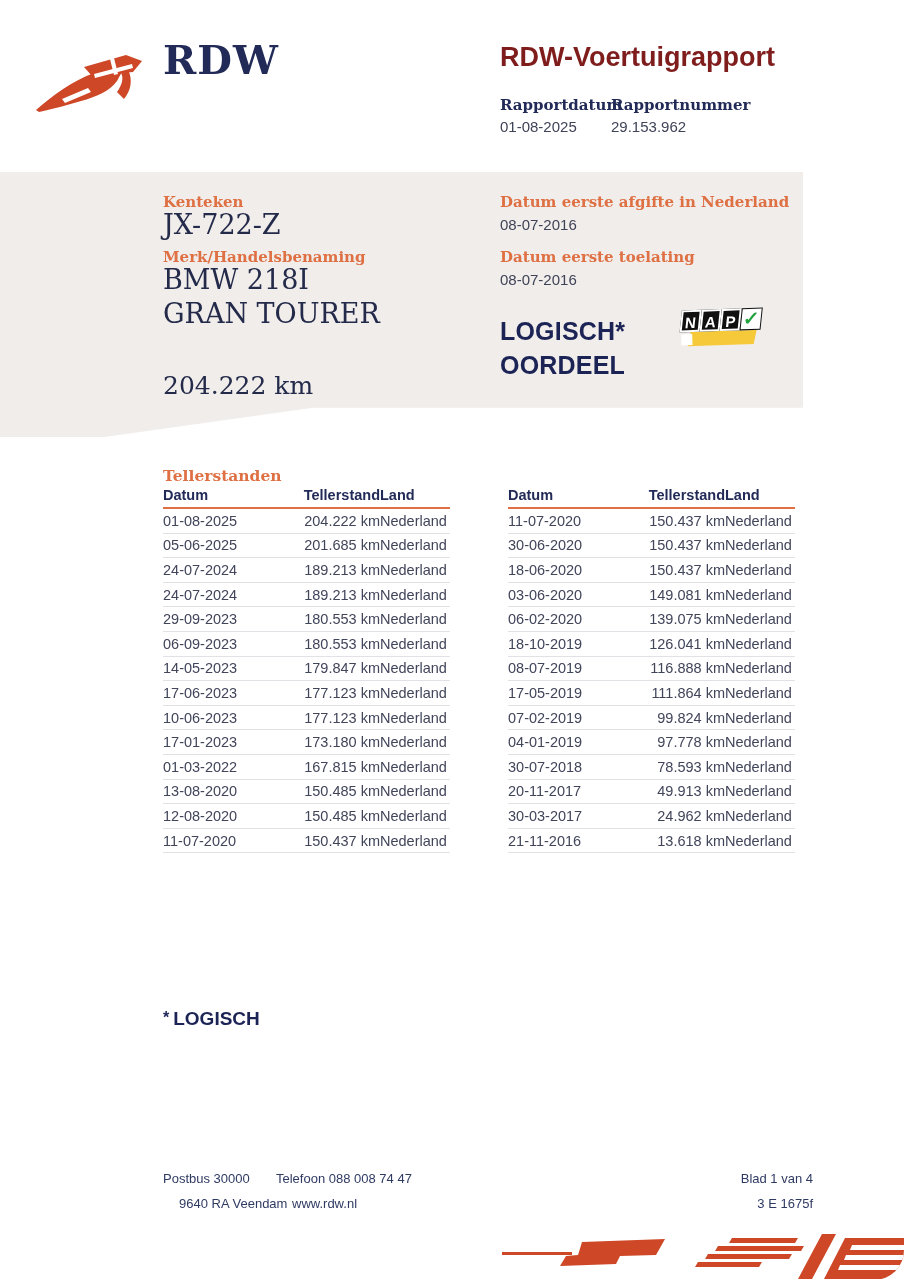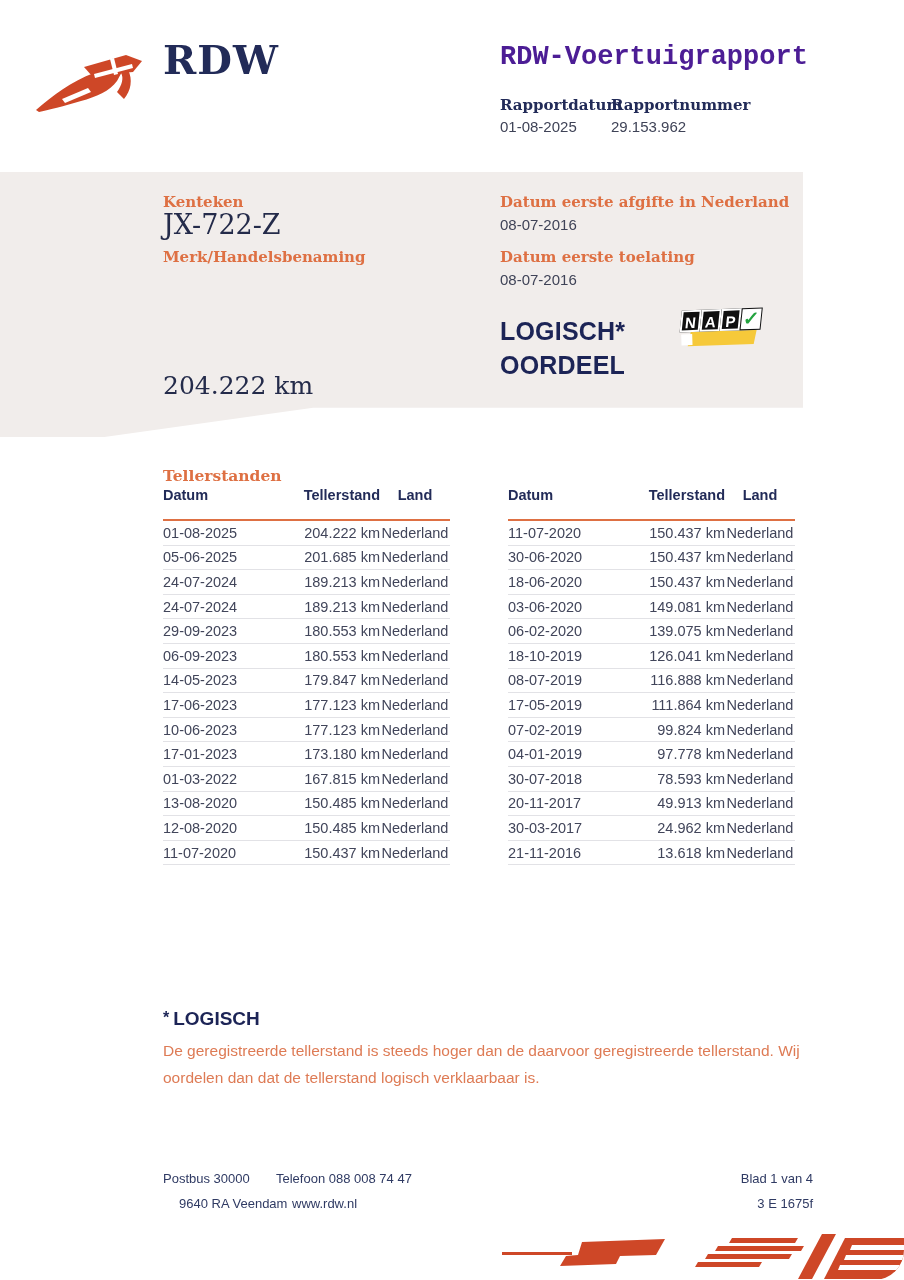--- a/index.html
+++ b/index.html
@@ -14,22 +14,22 @@
 
   
   .logo-feather { position:absolute; left:34px; top:50px; width:112px; height:68px; }
   .logo-text {
     position:absolute; left:163px; top:36px;
     font-family:"DejaVu Serif", serif; font-size:40px; font-weight:600;
     color:#222b58; letter-spacing:1px;
   }
   .doc-title {
     position:absolute; left:500px; top:42px;
-    font-family:Liberation Mono, monospace; font-size:27px; font-weight:700;
-    color:#4c1d95;
+    font-family:Liberation Sans, sans-serif; font-size:27px; font-weight:700;
+    color:#7f1d1d;
   }
   .meta-label {
     position:absolute; top:96px;
     font-family:"DejaVu Serif", serif; font-size:15px; font-weight:700;
     color:#222b58;
   }
   .meta-value {
     position:absolute; top:118px;
     font-size:15px; color:#3f4357;
   }
@@ -88,29 +88,29 @@
     position:absolute; left:163px; top:466px;
     font-family:"DejaVu Serif", serif; font-size:15.5px; font-weight:700;
     color:#de7043;
   }
   .otable { position:absolute; top:487px; width:287px; font-size:14.5px; color:#41455a; }
   .t-left  { left:163px; }
   .t-right { left:508px; }
   .thead {
     display:grid; grid-template-columns:105px 112px 70px;
     font-weight:700; color:#222b58;
-    padding-bottom:16px; border-bottom:2px solid #de7043;
+    padding-bottom:4px; border-bottom:2px solid #de7043;
   }
   .trow {
     display:grid; grid-template-columns:105px 112px 70px;
     height:24.6px; align-items:center;
     border-bottom:1px solid #e2e2e6;
   }
   .tcell.c1, .hcell.c1 { text-align:right; }
-  .tcell.c2, .hcell.c2 { text-align:center; }
+  .tcell.c2, .hcell.c2 { text-align:left; }
 
   
   .exp-title {
     position:absolute; left:163px; top:1008px;
     font-size:19px; font-weight:700; color:#1c2456;
   }
   .exp-star { font-size:16px; font-weight:700; color:#1c2456; margin-right:4px; vertical-align:2px; }
   .exp-text {
     position:absolute; left:163px; top:1037px; width:660px;
     font-size:15.5px; line-height:27px; color:#de7b55;
@@ -146,20 +146,21 @@
   <div class="meta-label m2">Rapportnummer</div>
   <div class="meta-value m1">01-08-2025</div>
   <div class="meta-value m2">29.153.962</div>
 
   <div class="summary-panel"></div>
 
   <div class="lbl p-kenteken-l">Kenteken</div>
   <div class="val-xl p-kenteken-v">JX-722-Z</div>
 
   <div class="lbl p-merk-l">Merk/Handelsbenaming</div>
+  <div class="val-xl p-merk-v">BMW 218I GRAN TOURER</div>
 
   <div class="val-xl p-teller-v">204.222 km</div>
 
   <div class="lbl p-afgifte-l">Datum eerste afgifte in Nederland</div>
   <div class="val-md p-afgifte-v">08-07-2016</div>
 
   <div class="lbl p-toelating-l">Datum eerste toelating</div>
   <div class="val-md p-toelating-v">08-07-2016</div>
 
   <div class="oordeel">
@@ -332,21 +333,20 @@
         </div>
         <div class="trow">
           <div class="tcell c0">21-11-2016</div>
           <div class="tcell c1">13.618 km</div>
           <div class="tcell c2">Nederland</div>
         </div>
       </div>
   </div>
 
   <div class="exp-title"><span class="exp-star">*</span><span>LOGISCH</span></div>
-  <div class="exp-text">De geregistreerde tellerstand is steeds hoger dan de daarvoor geregistreerde tellerstand. Wij oordelen dan dat de tellerstand logisch verklaarbaar is.</div>
 
   <div class="footer-item f-r1 f-c1">Postbus 30000</div>
   <div class="footer-item f-r2 f-c1">9640 RA Veendam</div>
   <div class="footer-item f-r1 f-c2">Telefoon 088 008 74 47</div>
   <div class="footer-item f-r2 f-c2"><a class="f-link">www.rdw.nl</a></div>
   <div class="footer-item f-r1 f-c3">Blad 1 van 4</div>
   <div class="footer-item f-r2 f-c3">3 E 1675f</div>
 
   <svg class="bottom-graphic" viewBox="0 0 404 48" aria-hidden="true">
     <g fill="#ce4727">

